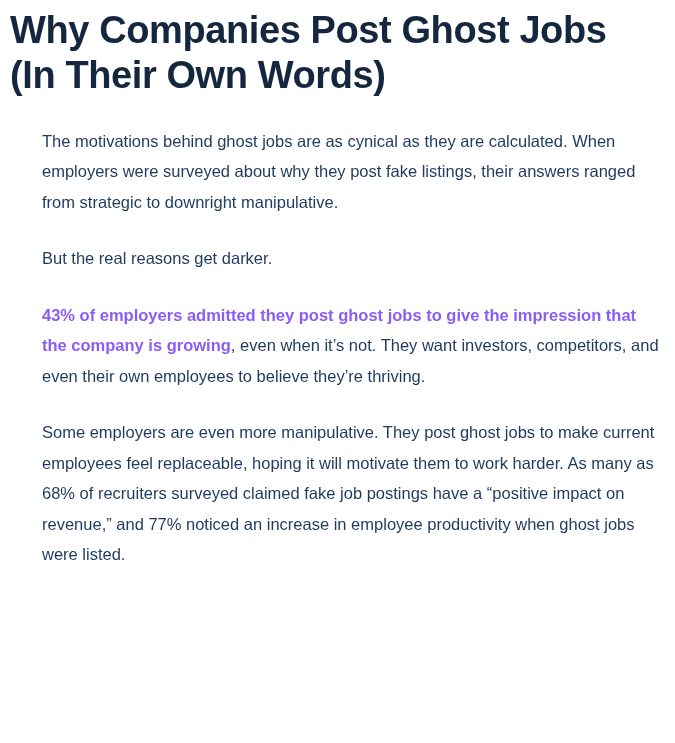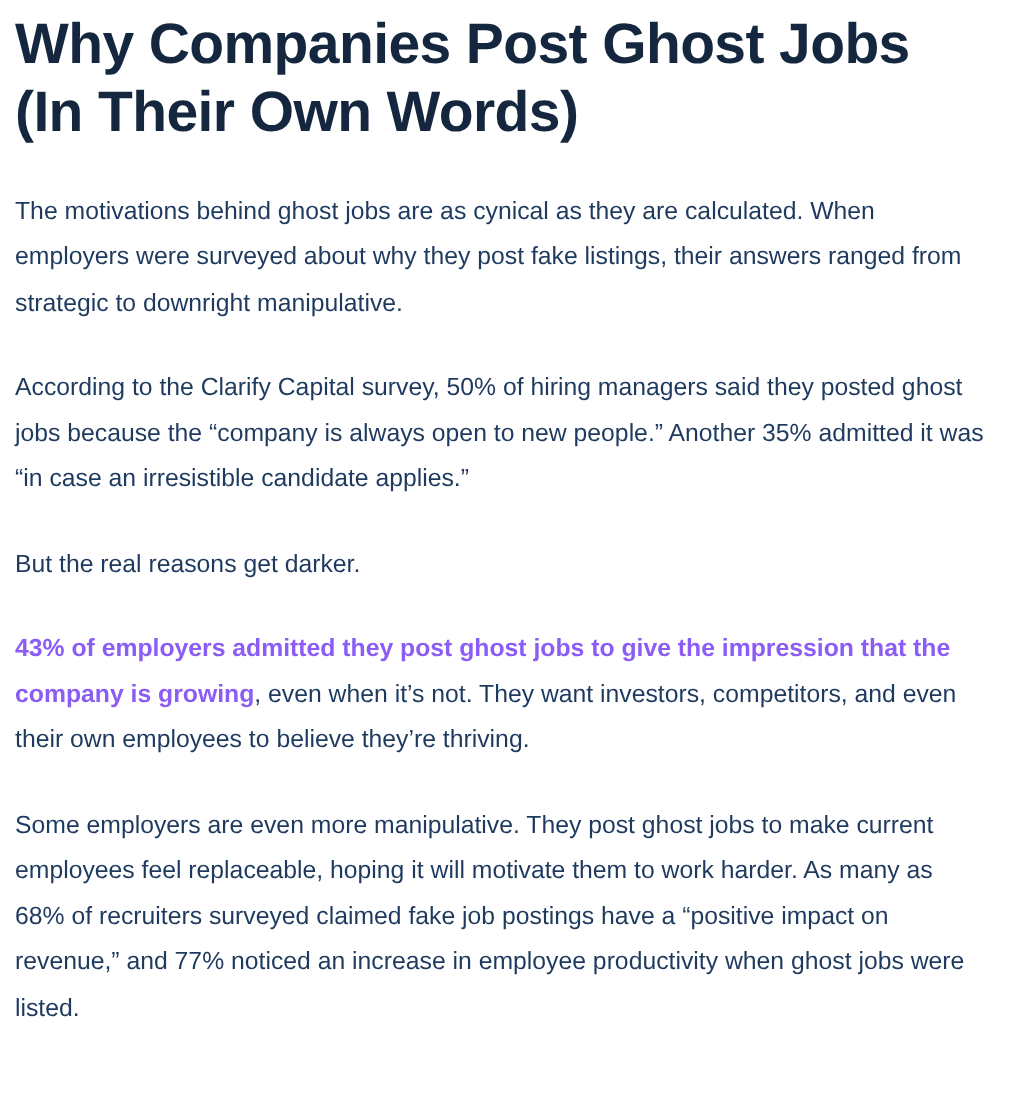--- a/index.html
+++ b/index.html
@@ -22,20 +22,21 @@
     font-size: 38px;
     line-height: 1.18;
     font-weight: 800;
     letter-spacing: -0.4px;
     color: #14273f;
     margin: 4px 0 0 0;
     padding-top: 4px;
   }
   .body-copy {
     margin-top: 28px;
+    margin-left: 32px;
   }
   .para {
     font-size: 16.5px;
     line-height: 1.85;
     color: #1e3a5f;
     margin: 0 0 26px 0;
   }
   .para:last-child {
     margin-bottom: 0;
   }
@@ -48,21 +49,20 @@
 <body>
 
 <div class="article">
 
   <h1 class="article-title">Why Companies Post Ghost Jobs (In Their Own Words)</h1>
 
   <div class="body-copy">
 
     <p class="para">The motivations behind ghost jobs are as cynical as they are calculated. When employers were surveyed about why they post fake listings, their answers ranged from strategic to downright manipulative.</p>
 
-    <p class="para">According to the Clarify Capital survey, 50% of hiring managers said they posted ghost jobs because the “company is always open to new people.” Another 35% admitted it was “in case an irresistible candidate applies.”</p>
 
     <p class="para">But the real reasons get darker.</p>
 
     <p class="para"><strong>43% of employers admitted they post ghost jobs to give the impression that the company is growing</strong><span>, even when it’s not. They want investors, competitors, and even their own employees to believe they’re thriving.</span></p>
 
     <p class="para">Some employers are even more manipulative. They post ghost jobs to make current employees feel replaceable, hoping it will motivate them to work harder. As many as 68% of recruiters surveyed claimed fake job postings have a “positive impact on revenue,” and 77% noticed an increase in employee productivity when ghost jobs were listed.</p>
 
   </div>
 </div>
 

